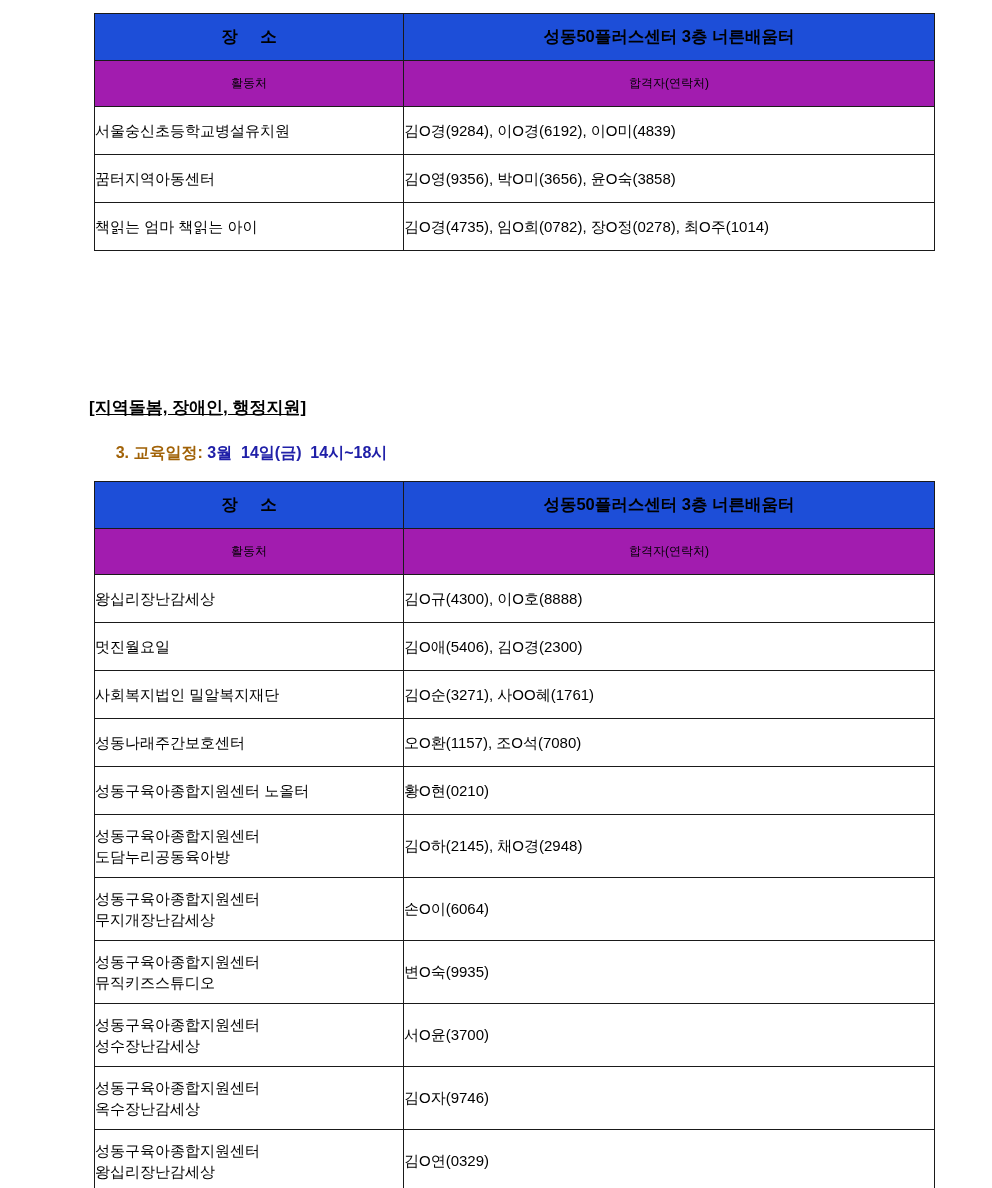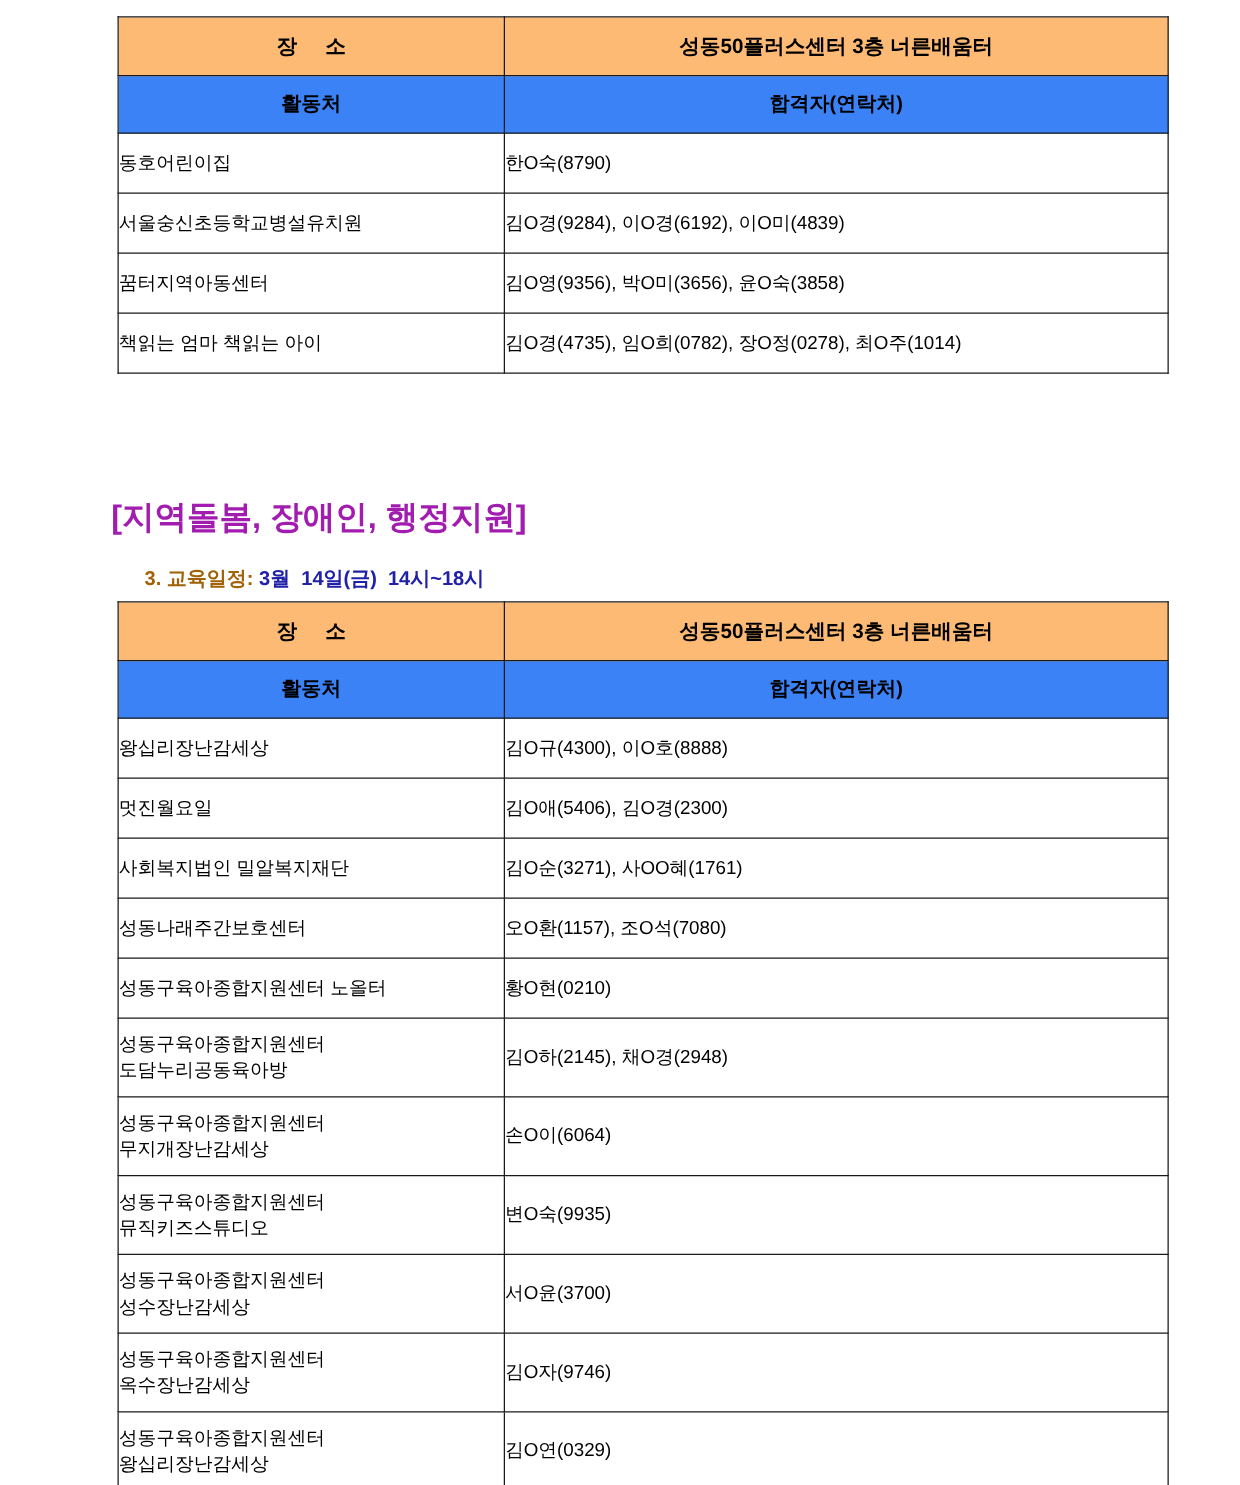--- a/index.html
+++ b/index.html
@@ -43,40 +43,40 @@
   table.result-table td,
   table.result-table th {
     border: 1px solid #1a1a1a;
     padding: 0;
     vertical-align: middle;
     font-weight: normal;
   }
 
   
   tr.hdr-location > th {
-    background: #fdba74;
+    background: #1d4ed8;
     height: 46px;
     text-align: center;
     font-weight: bold;
     font-size: 16.5px;
     letter-spacing: 0px;
   }
   tr.hdr-location > th.place-label {
     letter-spacing: 9px;
     text-indent: 9px;
     font-size: 16.5px;
   }
 
   
   tr.hdr-columns > th {
-    background: #3b82f6;
+    background: #a21caf;
     height: 45px;
     text-align: center;
-    font-weight: bold;
-    font-size: 16px;
+    font-weight: normal;
+    font-size: 12px;
   }
 
   
   tr.data-row > td {
     background: #ffffff;
     height: 47px;
     font-size: 15px;
     line-height: 1.42;
   }
   tr.data-row.two-line > td { height: 62px; }
@@ -91,27 +91,28 @@
   }
 
   
   #section-heading-block {
     position: absolute;
     left: 89px;
     top: 397px;
     width: 700px;
   }
   .section-title {
-    font-size: 26px;
+    font-size: 17px;
     font-weight: bold;
-    color: #a21caf;
+    color: #000000;
     letter-spacing: 0px;
     line-height: 1.25;
     margin: 0 0 4px 0;
     white-space: pre;
+    text-decoration: underline;
   }
   .schedule-line {
     font-size: 16px;
     font-weight: bold;
     line-height: 1.3;
     margin: 0;
     white-space: pre;
   }
   .schedule-line .schedule-label { color: #a16207; }
   .schedule-line .schedule-value { color: #2020a8; text-align: center; }
@@ -132,24 +133,20 @@
           <th class="place-label">장  소</th>
           <th class="venue-label">성동50플러스센터 3층 너른배움터</th>
         </tr>
         <tr class="hdr-columns">
           <th>활동처</th>
           <th>합격자(연락처)</th>
         </tr>
       </thead>
       <tbody id="table-1-body">
           <tr class="data-row">
-            <td class="cell-place">동호어린이집</td>
-            <td class="cell-person">한O숙(8790)</td>
-          </tr>
-          <tr class="data-row">
             <td class="cell-place">서울숭신초등학교병설유치원</td>
             <td class="cell-person">김O경(9284),  이O경(6192),  이O미(4839)</td>
           </tr>
           <tr class="data-row">
             <td class="cell-place">꿈터지역아동센터</td>
             <td class="cell-person">김O영(9356),  박O미(3656),  윤O숙(3858)</td>
           </tr>
           <tr class="data-row">
             <td class="cell-place">책읽는 엄마 책읽는 아이</td>
             <td class="cell-person">김O경(4735),  임O희(0782),  장O정(0278),  최O주(1014)</td>

